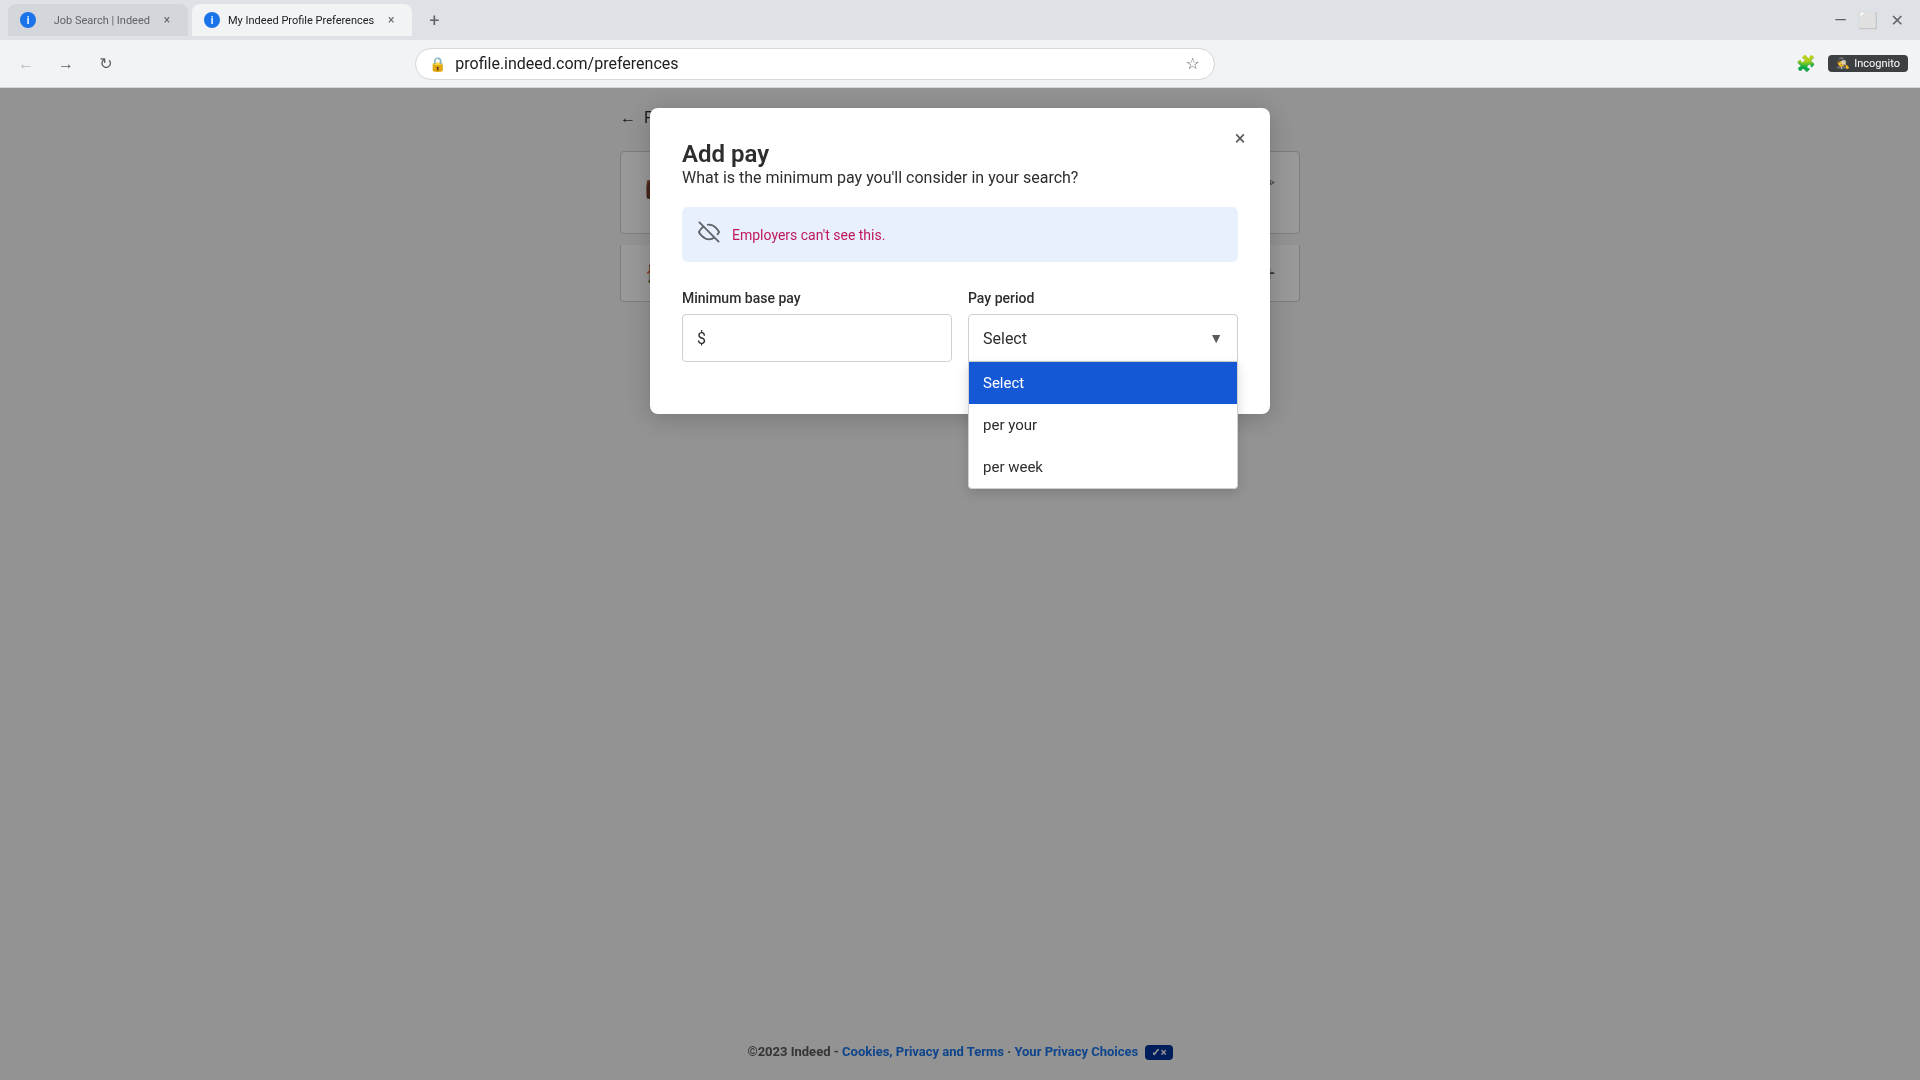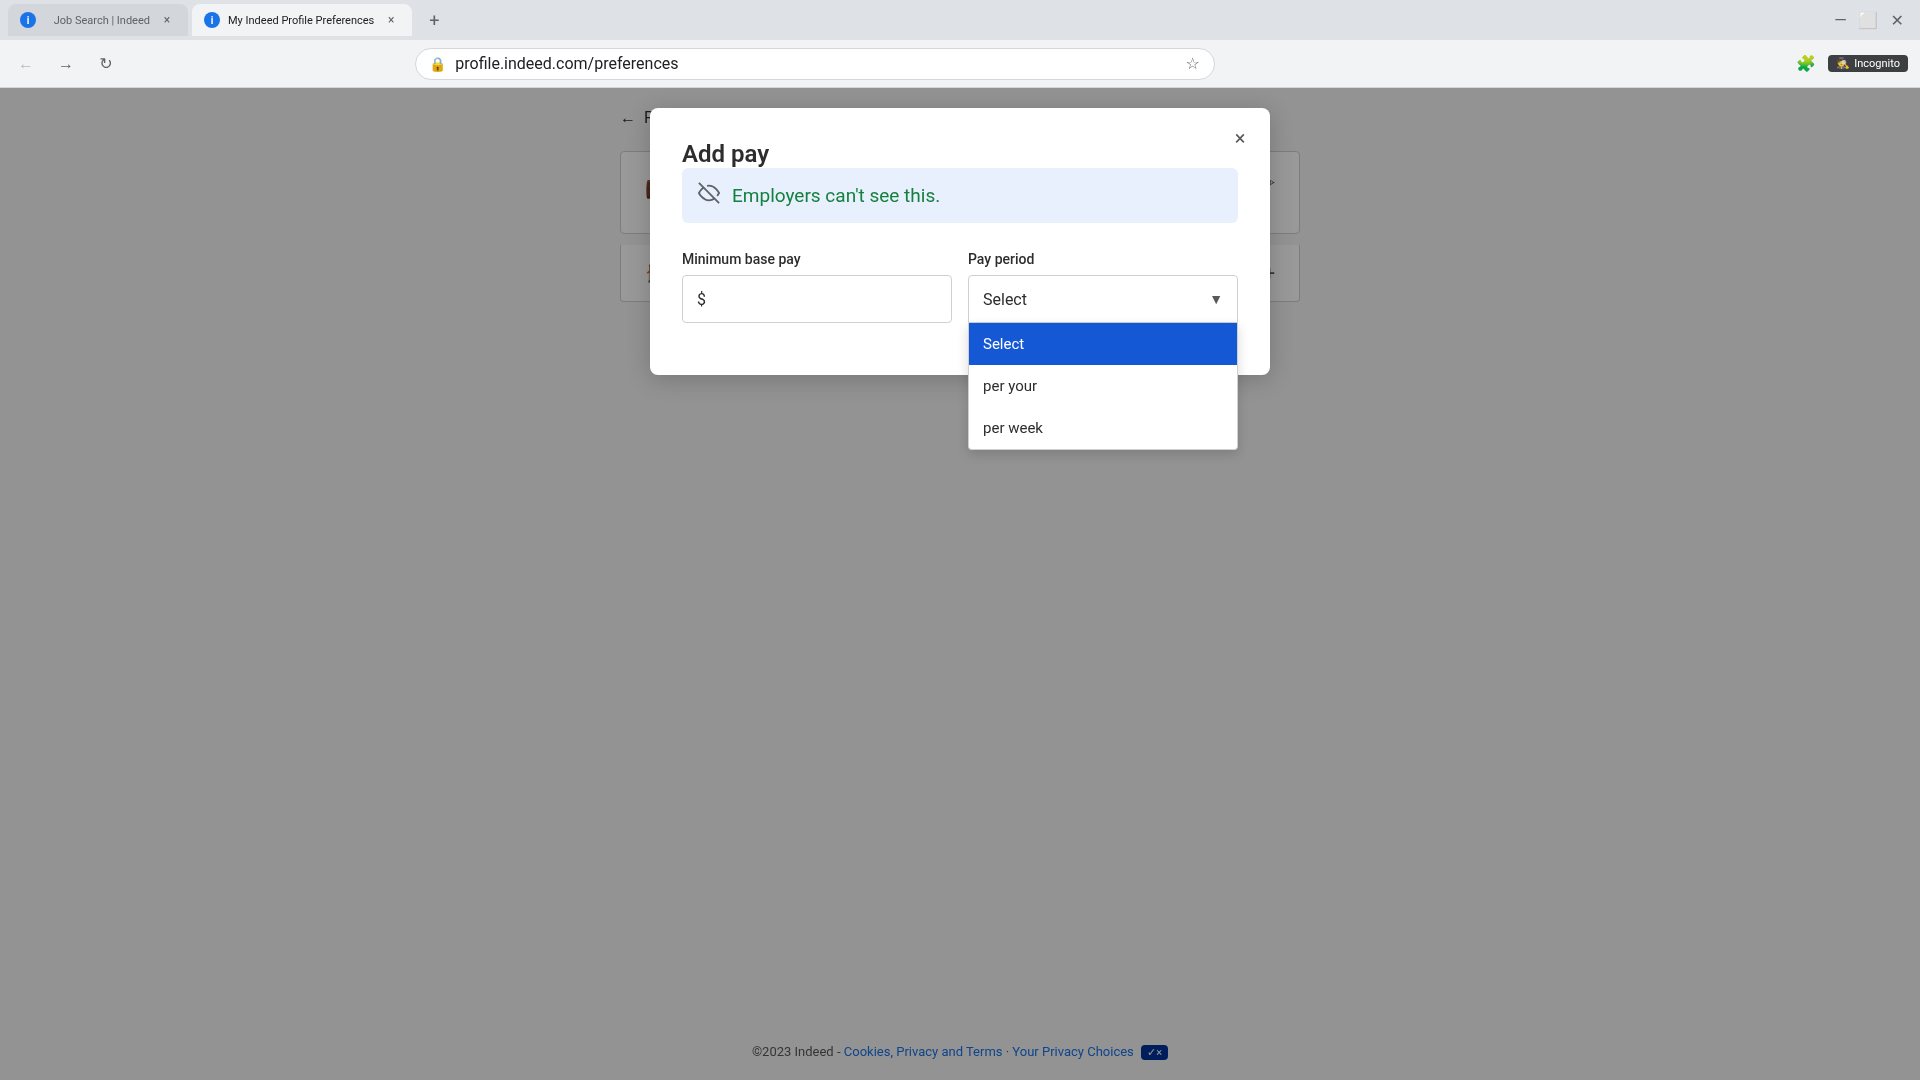--- a/index.html
+++ b/index.html
@@ -267,20 +267,21 @@
 
     
     .page-footer {
       position: absolute;
       bottom: 20px;
       left: 0;
       right: 0;
       text-align: center;
       font-size: 13px;
       color: #595959;
+      font-weight: bold;
     }
 
     .footer-link {
       color: #1a73e8;
       cursor: pointer;
     }
 
     
     .add-row {
       background: white;
@@ -373,22 +374,22 @@
       gap: 12px;
       margin-bottom: 28px;
     }
 
     .info-banner-icon {
       font-size: 20px;
       color: #5f6368;
     }
 
     .info-banner-text {
-      font-size: 19px;
-      color: #15803d;
+      font-size: 14px;
+      color: #be185d;
     }
 
     
     .form-row {
       display: flex;
       gap: 16px;
       margin-bottom: 20px;
       align-items: flex-end;
     }
 
@@ -551,20 +552,21 @@
 
   <div class="modal-overlay">
     <div class="modal">
 
       <div class="modal-close">
         <span>×</span>
       </div>
 
       <div class="modal-title">Add pay</div>
 
+      <div class="modal-question">What is the minimum pay you'll consider in your search?</div>
 
       <div class="info-banner">
         <div class="info-banner-icon">
           <svg width="22" height="22" viewBox="0 0 24 24" fill="none" stroke="#5f6368" stroke-width="2">
             <path d="M17.94 17.94A10.07 10.07 0 0 1 12 20c-7 0-11-8-11-8a18.45 18.45 0 0 1 5.06-5.94"></path>
             <path d="M9.9 4.24A9.12 9.12 0 0 1 12 4c7 0 11 8 11 8a18.5 18.5 0 0 1-2.16 3.19"></path>
             <line x1="1" y1="1" x2="23" y2="23"></line>
           </svg>
         </div>
         <span class="info-banner-text">Employers can't see this.</span>

